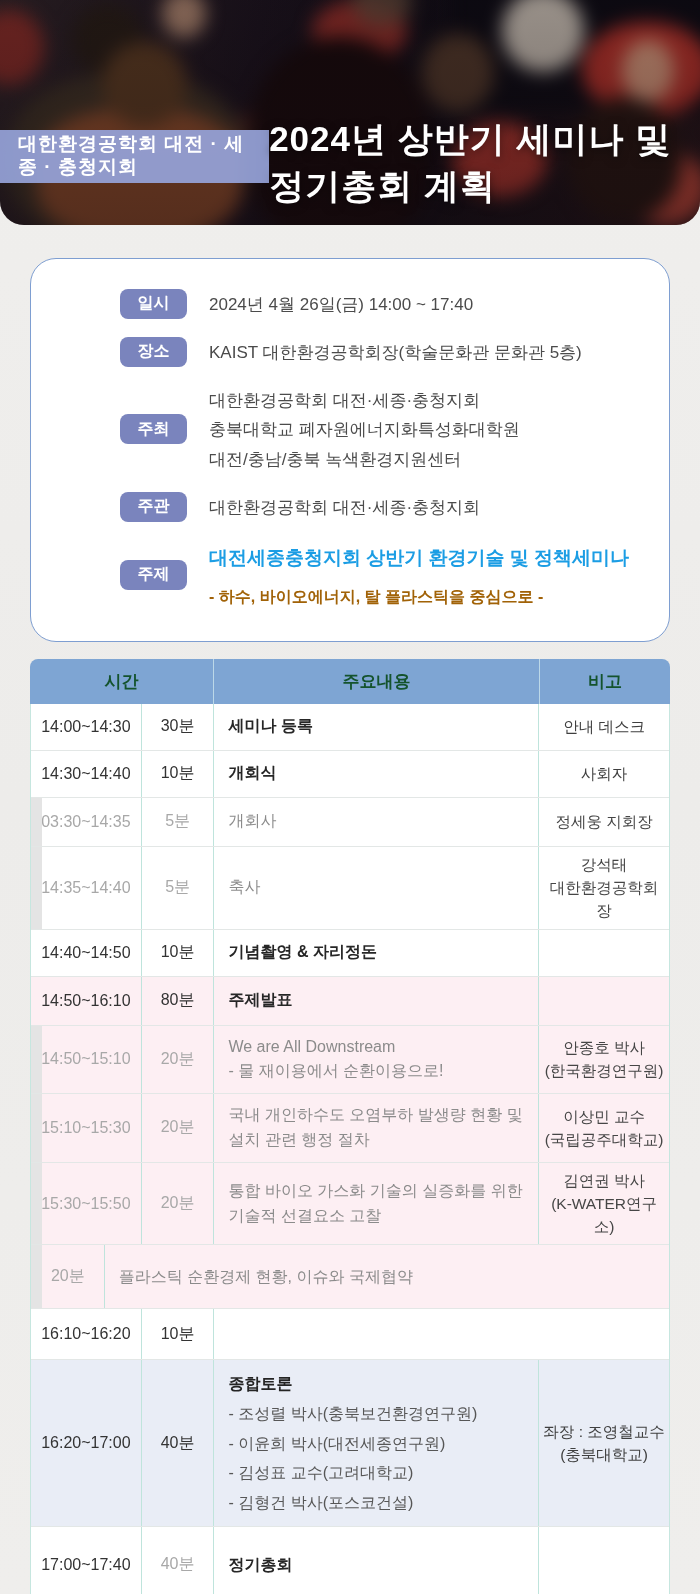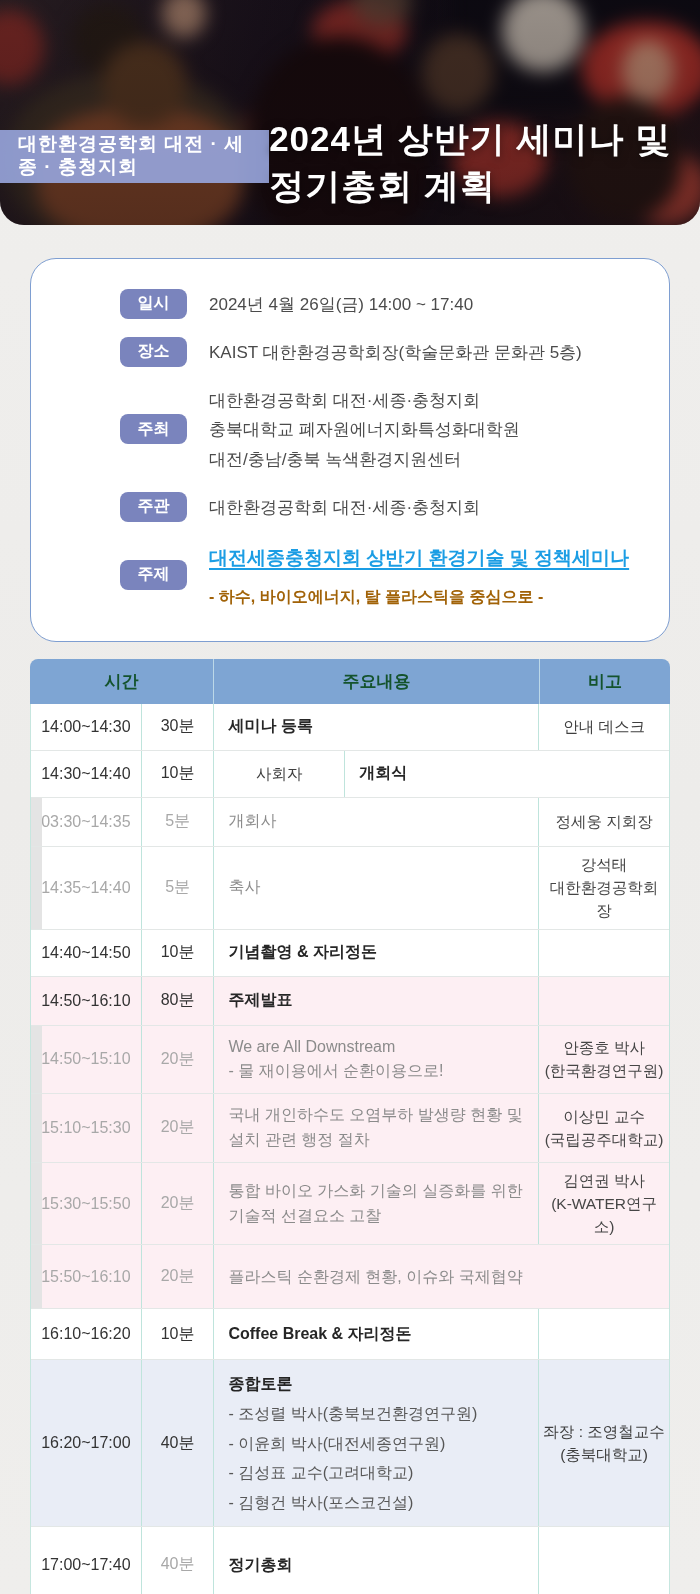--- a/index.html
+++ b/index.html
@@ -41,21 +41,21 @@
   .irow:last-child{margin-bottom:0;}
   .ibadge{
     flex:0 0 67px;height:30px;border-radius:8px;background:#7a84bd;
     color:#ffffff;font-size:16px;font-weight:700;
     display:flex;align-items:center;justify-content:center;margin-top:1px;
   }
   .ival{margin-left:22px;font-size:17px;color:#4b4b4b;line-height:1.75;padding-top:3px;}
   .ival .line{white-space:nowrap;}
   .ilink{
     color:#1b9de4;font-size:19px;font-weight:700;cursor:pointer;
-    text-decoration:underline;text-underline-offset:4px;text-decoration-thickness:2px;
+    text-underline-offset:4px;text-decoration-thickness:2px;
   }
   .isub{color:#a16207;font-size:16px;margin-top:9px;font-weight:600;}
   .line:empty{display:none;}
 
   
   .sched{margin:17px 30px 0;box-sizing:border-box;}
   .thead{
     display:flex;background:#7ea5d3;color:#14532d;height:45px;
     border-radius:8px 8px 0 0;font-size:17px;font-weight:700;
   }
@@ -174,25 +174,25 @@
             <div class="line l0">세미나 등록</div>
           </div>
         <div class="c cn">
             <div class="line">안내 데스크</div>
           </div>
       </div>
 
       <div class="trow main h46">
         <div class="c ct">14:30~14:40</div>
         <div class="c cd">10분</div>
+        <div class="c cc">
+            <div class="line l0">개회식</div>
+          </div>
         <div class="c cn">
             <div class="line">사회자</div>
-          </div>
-        <div class="c cc">
-            <div class="line l0">개회식</div>
           </div>
       </div>
 
       <div class="trow sub h48">
         <div class="c ct">03:30~14:35</div>
         <div class="c cd">5분</div>
         <div class="c cc">
             <div class="line l0">개회사</div>
           </div>
         <div class="c cn">
@@ -263,33 +263,29 @@
             <div class="line l0">통합 바이오 가스화 기술의 실증화를 위한</div>
             <div class="line">기술적 선결요소 고찰</div>
           </div>
         <div class="c cn">
             <div class="line">김연권 박사</div>
             <div class="line">(K-WATER연구소)</div>
           </div>
       </div>
 
       <div class="trow sub pink h63">
-        <div class="c ct">15:50~16:10</div>
         <div class="c cd">20분</div>
         <div class="c cc">
             <div class="line l0">플라스틱 순환경제 현황, 이슈와 국제협약</div>
           </div>
       </div>
 
       <div class="trow main h50">
         <div class="c ct">16:10~16:20</div>
         <div class="c cd">10분</div>
-        <div class="c cc">
-            <div class="line l0">Coffee Break &amp; 자리정돈</div>
-          </div>
         <div class="c cn"></div>
       </div>
 
       <div class="trow disc lav h132">
         <div class="c ct">16:20~17:00</div>
         <div class="c cd">40분</div>
         <div class="c cc">
           <div class="line l0">종합토론</div>
           <div class="line">- 조성렬 박사(충북보건환경연구원)</div>
           <div class="line">- 이윤희 박사(대전세종연구원)</div>

